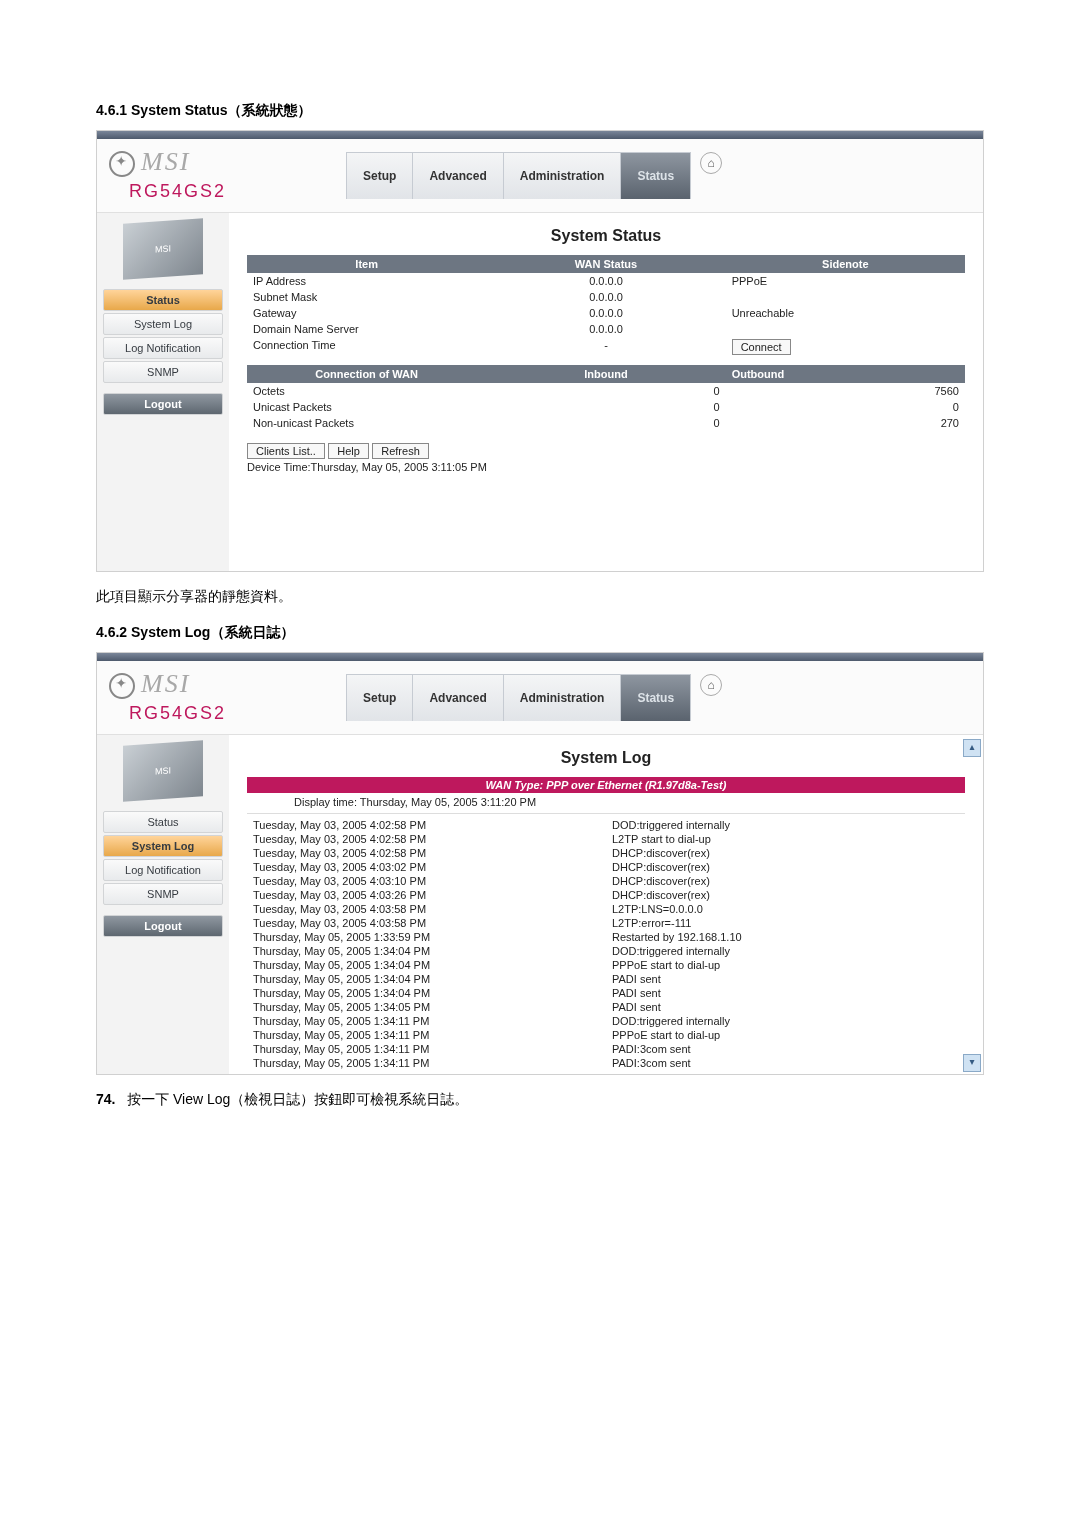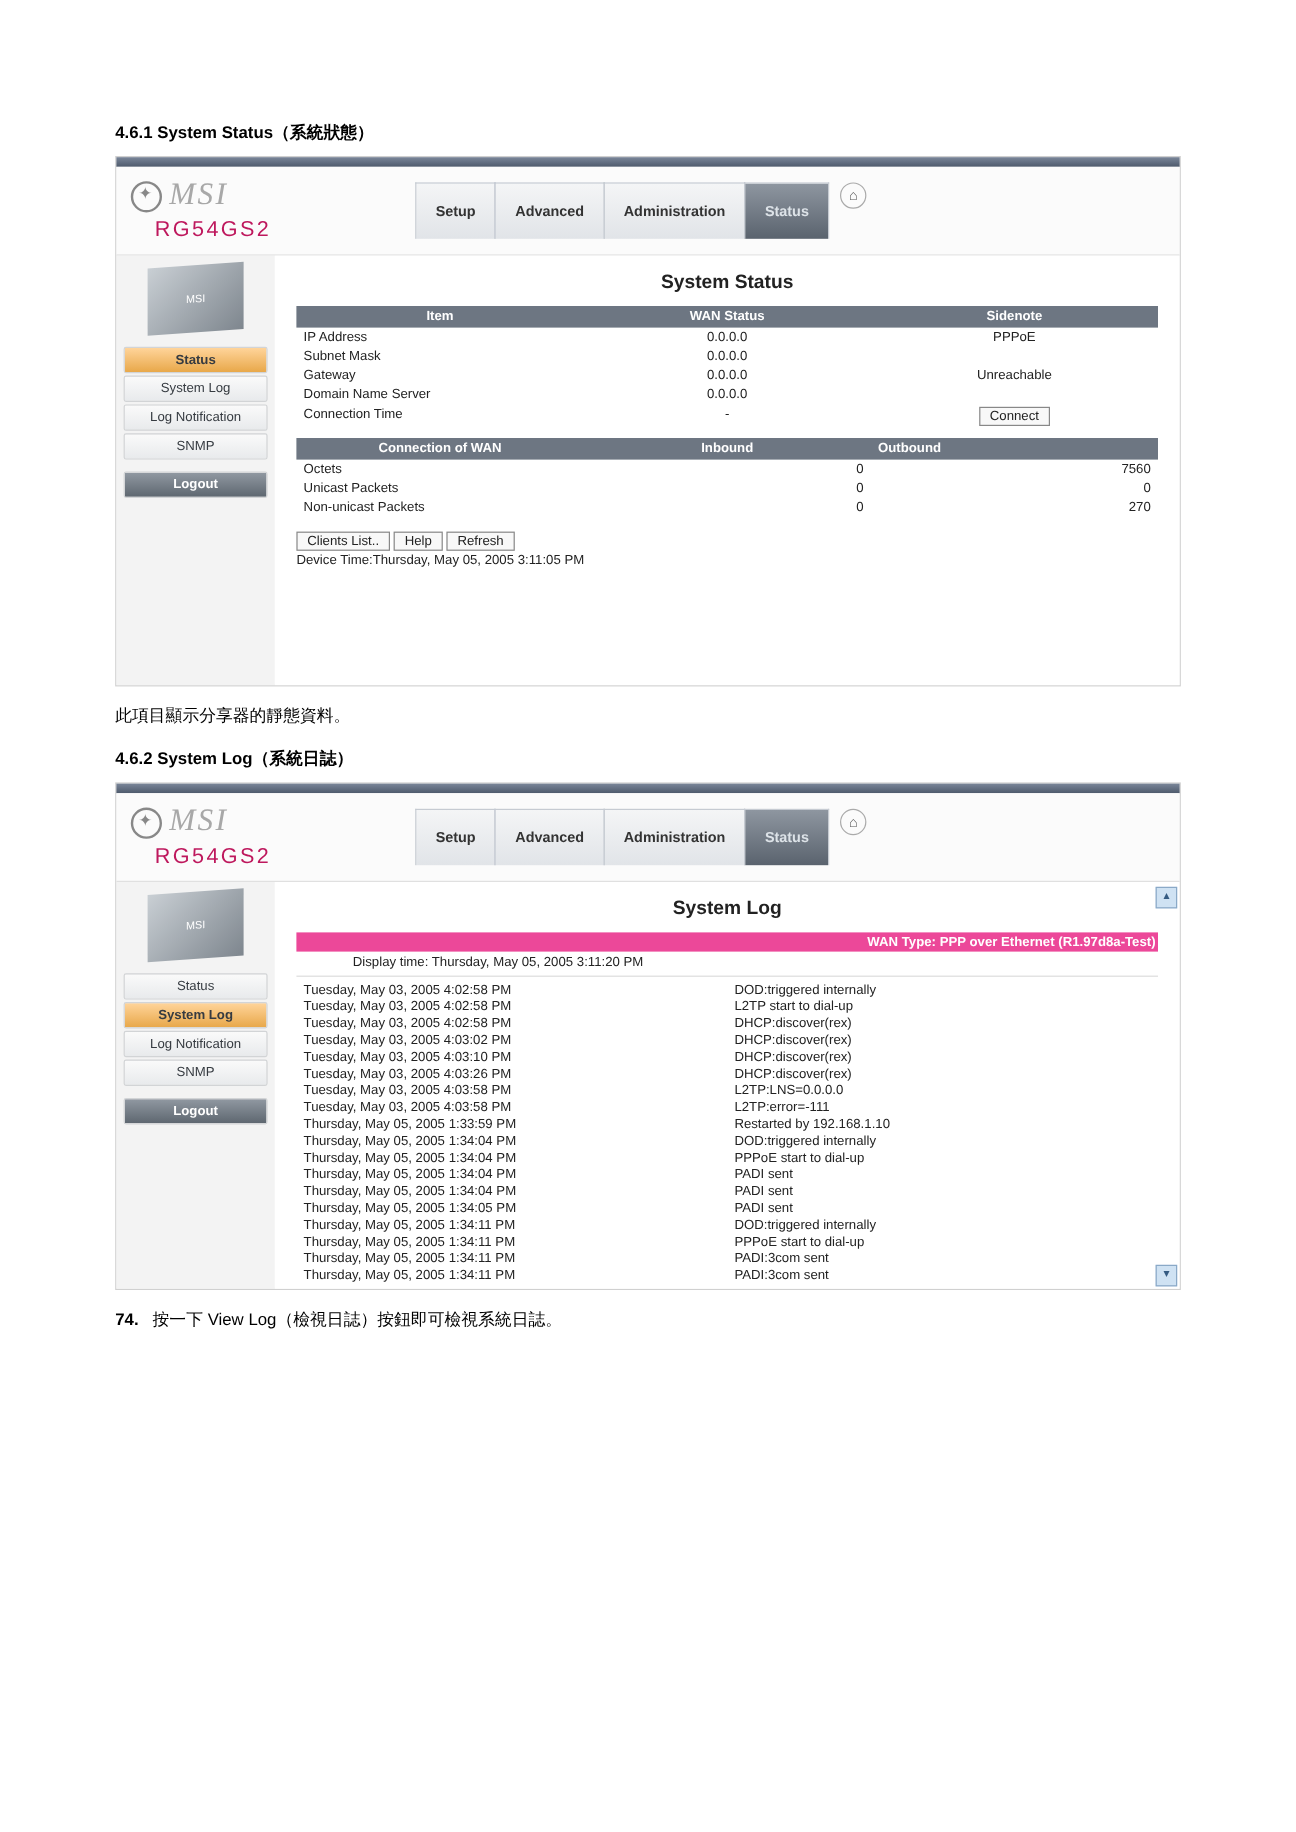--- a/index.html
+++ b/index.html
@@ -20,24 +20,24 @@
   .sidebar .product-img { width:80px; height:56px; background:linear-gradient(135deg,#c9cfd4,#7e868e); margin:0 auto 10px; display:flex; align-items:center; justify-content:center; color:#fff; font-size:9px; transform:skewY(-4deg); }
   .snav { font-size:11px; color:#363b41; text-align:center; padding:4px 2px; border:1px solid #d2d4d6; background:linear-gradient(#fafafa,#e8eaec); border-radius:2px; }
   .snav.active { background:linear-gradient(#ffd49a,#e8a84a); font-weight:bold; }
   .snav.dark { background:linear-gradient(#9098a1,#5e6770); color:#fff; font-weight:bold;}
   .main { flex:1; background:#fff; padding:10px 18px 18px; font-size:12px; color:#222; }
   .page-title { text-align:center; font-weight:bold; font-size:16px; margin:4px 0 10px; }
   .thead-row { display:flex; background:#6d7682; color:#fff; font-weight:bold; font-size:11px; }
   .thead-row > div { padding:3px 6px; text-align:center; }
   .tbody-row { display:flex; font-size:11px; }
   .tbody-row > div { padding:2px 6px; }
-  .c-item { flex:1.5; } .c-wan { flex:1.5; text-align:center;} .c-side { flex:1.5; text-align:center;}
+  .c-item { flex:1.5; } .c-wan { flex:1.5; text-align:center;} .c-side { flex:1.5; }
   .c-stat { flex:1.5;} .c-in { flex:1.5; text-align:right; padding-right:90px;} .c-out { flex:1.5; text-align:right; }
   .btn { display:inline-block; border:1px solid #888; font-size:11px; padding:1px 8px; background:#f8f8f8;}
-  .wan-sub { text-align:right; background:#ec4899; color:#fff; font-size:11px; font-weight:bold; padding:2px; }
+  .wan-sub { text-align:center; background:#be185d; color:#fff; font-size:11px; font-weight:bold; padding:2px;font-style:italic; }
   .log-row { display:flex; font-size:11px; }
   .log-row > div { padding:1px 6px; }
   .lc-time { flex:1; } .lc-msg { flex:1; }
   .caption-cn { margin:10px 0 18px 0; font-family:"Microsoft JhengHei","PingFang TC",sans-serif; }
   .scrollbar-up, .scrollbar-down { position:absolute; right:2px; width:16px; height:16px; background:#cfe2f3; border:1px solid #8aa9c7; text-align:center; font-size:10px; color:#355b82; line-height:14px;}
 </style>
 </head>
 <body>
 
 <div class="page">

